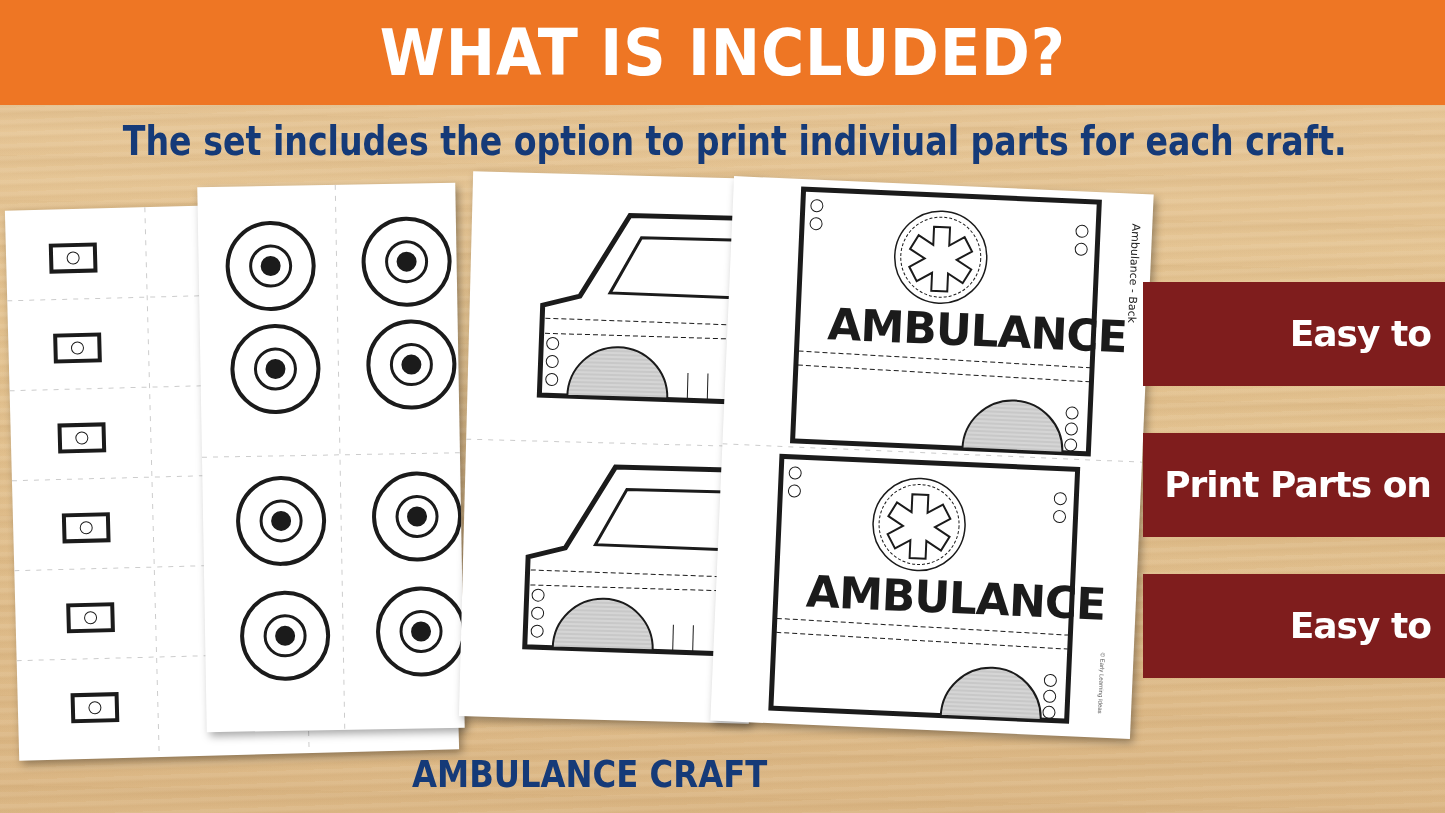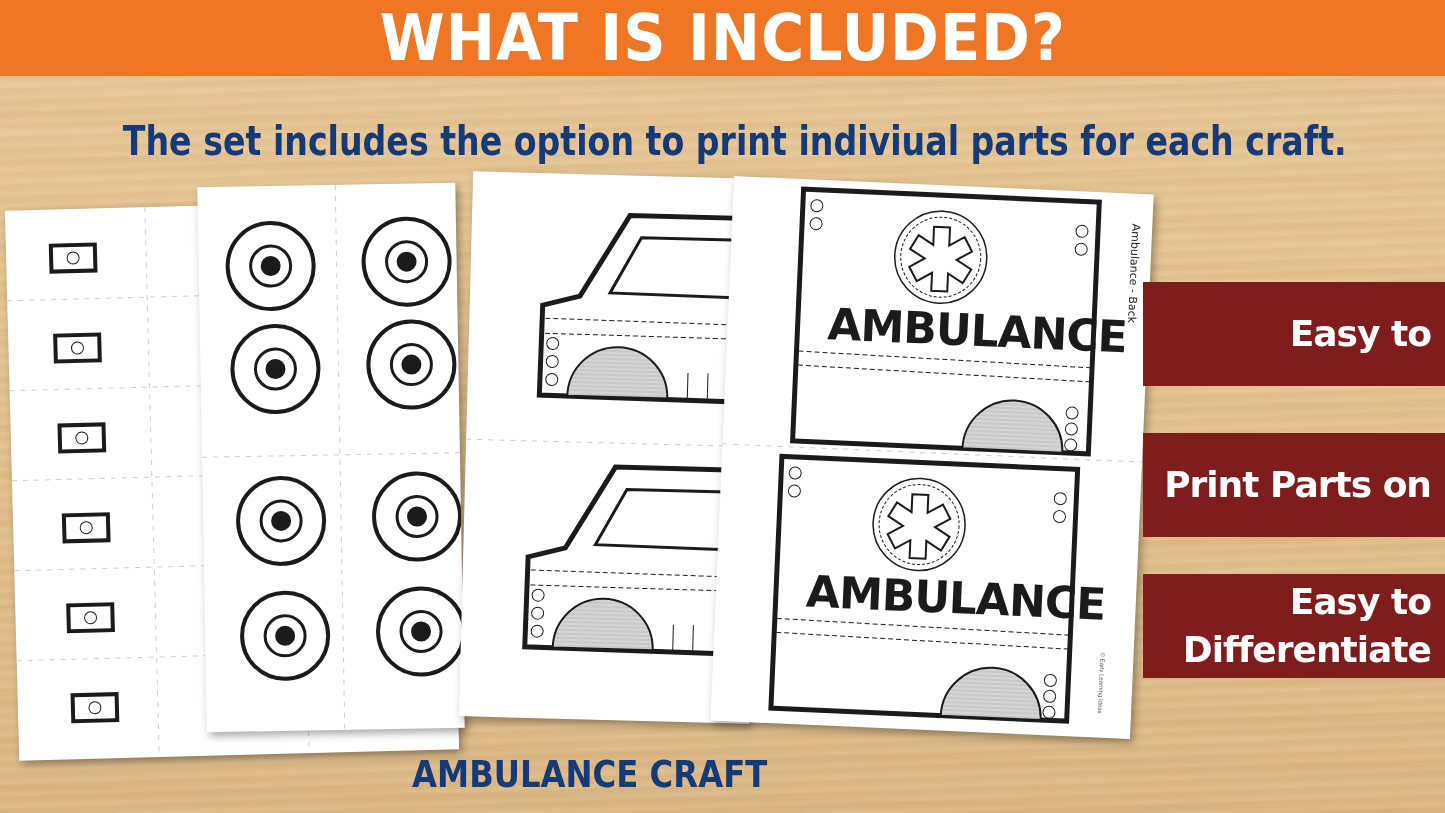--- a/index.html
+++ b/index.html
@@ -6,21 +6,21 @@
   html, body { width: 1445px; height: 813px; overflow: hidden; }
   body {
     position: relative;
     font-family: "Liberation Sans", "DejaVu Sans", sans-serif;
     background:
       repeating-linear-gradient(178deg, rgba(255,255,255,0.06) 0px, rgba(255,255,255,0.06) 3px, rgba(150,100,50,0.05) 6px, rgba(255,255,255,0) 12px),
       repeating-linear-gradient(181deg, rgba(170,120,60,0.08) 0px, rgba(255,255,255,0) 20px, rgba(200,150,90,0.06) 45px),
       linear-gradient(180deg, #e8c89a 0%, #e5c593 40%, #dcb886 100%);
   }
   .header-bar {
-    position: absolute; left: 0; top: 0; width: 1445px; height: 76px;
+    position: absolute; left: 0; top: 0; width: 1445px; height: 105px;
     background: #ee7624;
     display: flex; align-items: center; justify-content: center;
   }
   .header-title {
     color: #ffffff; font-weight: bold; font-size: 64px; letter-spacing: 1px;
     font-family: "DejaVu Sans", sans-serif; transform: scaleX(0.92);
   }
   .subtitle {
     position: absolute; left: 0; top: 118px; width: 1445px; text-align: center;
     color: #153a78; font-weight: bold; font-size: 40px;
@@ -246,16 +246,15 @@
 </div>
 
 <div class="feature" style="top:282px; height:104px;">
   <span>Easy to</span>
 </div>
 <div class="feature" style="top:433px; height:104px;margin-left:30px;">
   <span>Print Parts on</span>
 </div>
 <div class="feature" style="top:574px; height:104px;">
   <span>Easy to</span>
-  <span>Differentiate</span>
 </div>
 
 <div class="footer-label">AMBULANCE CRAFT</div>
 
 </body></html>

